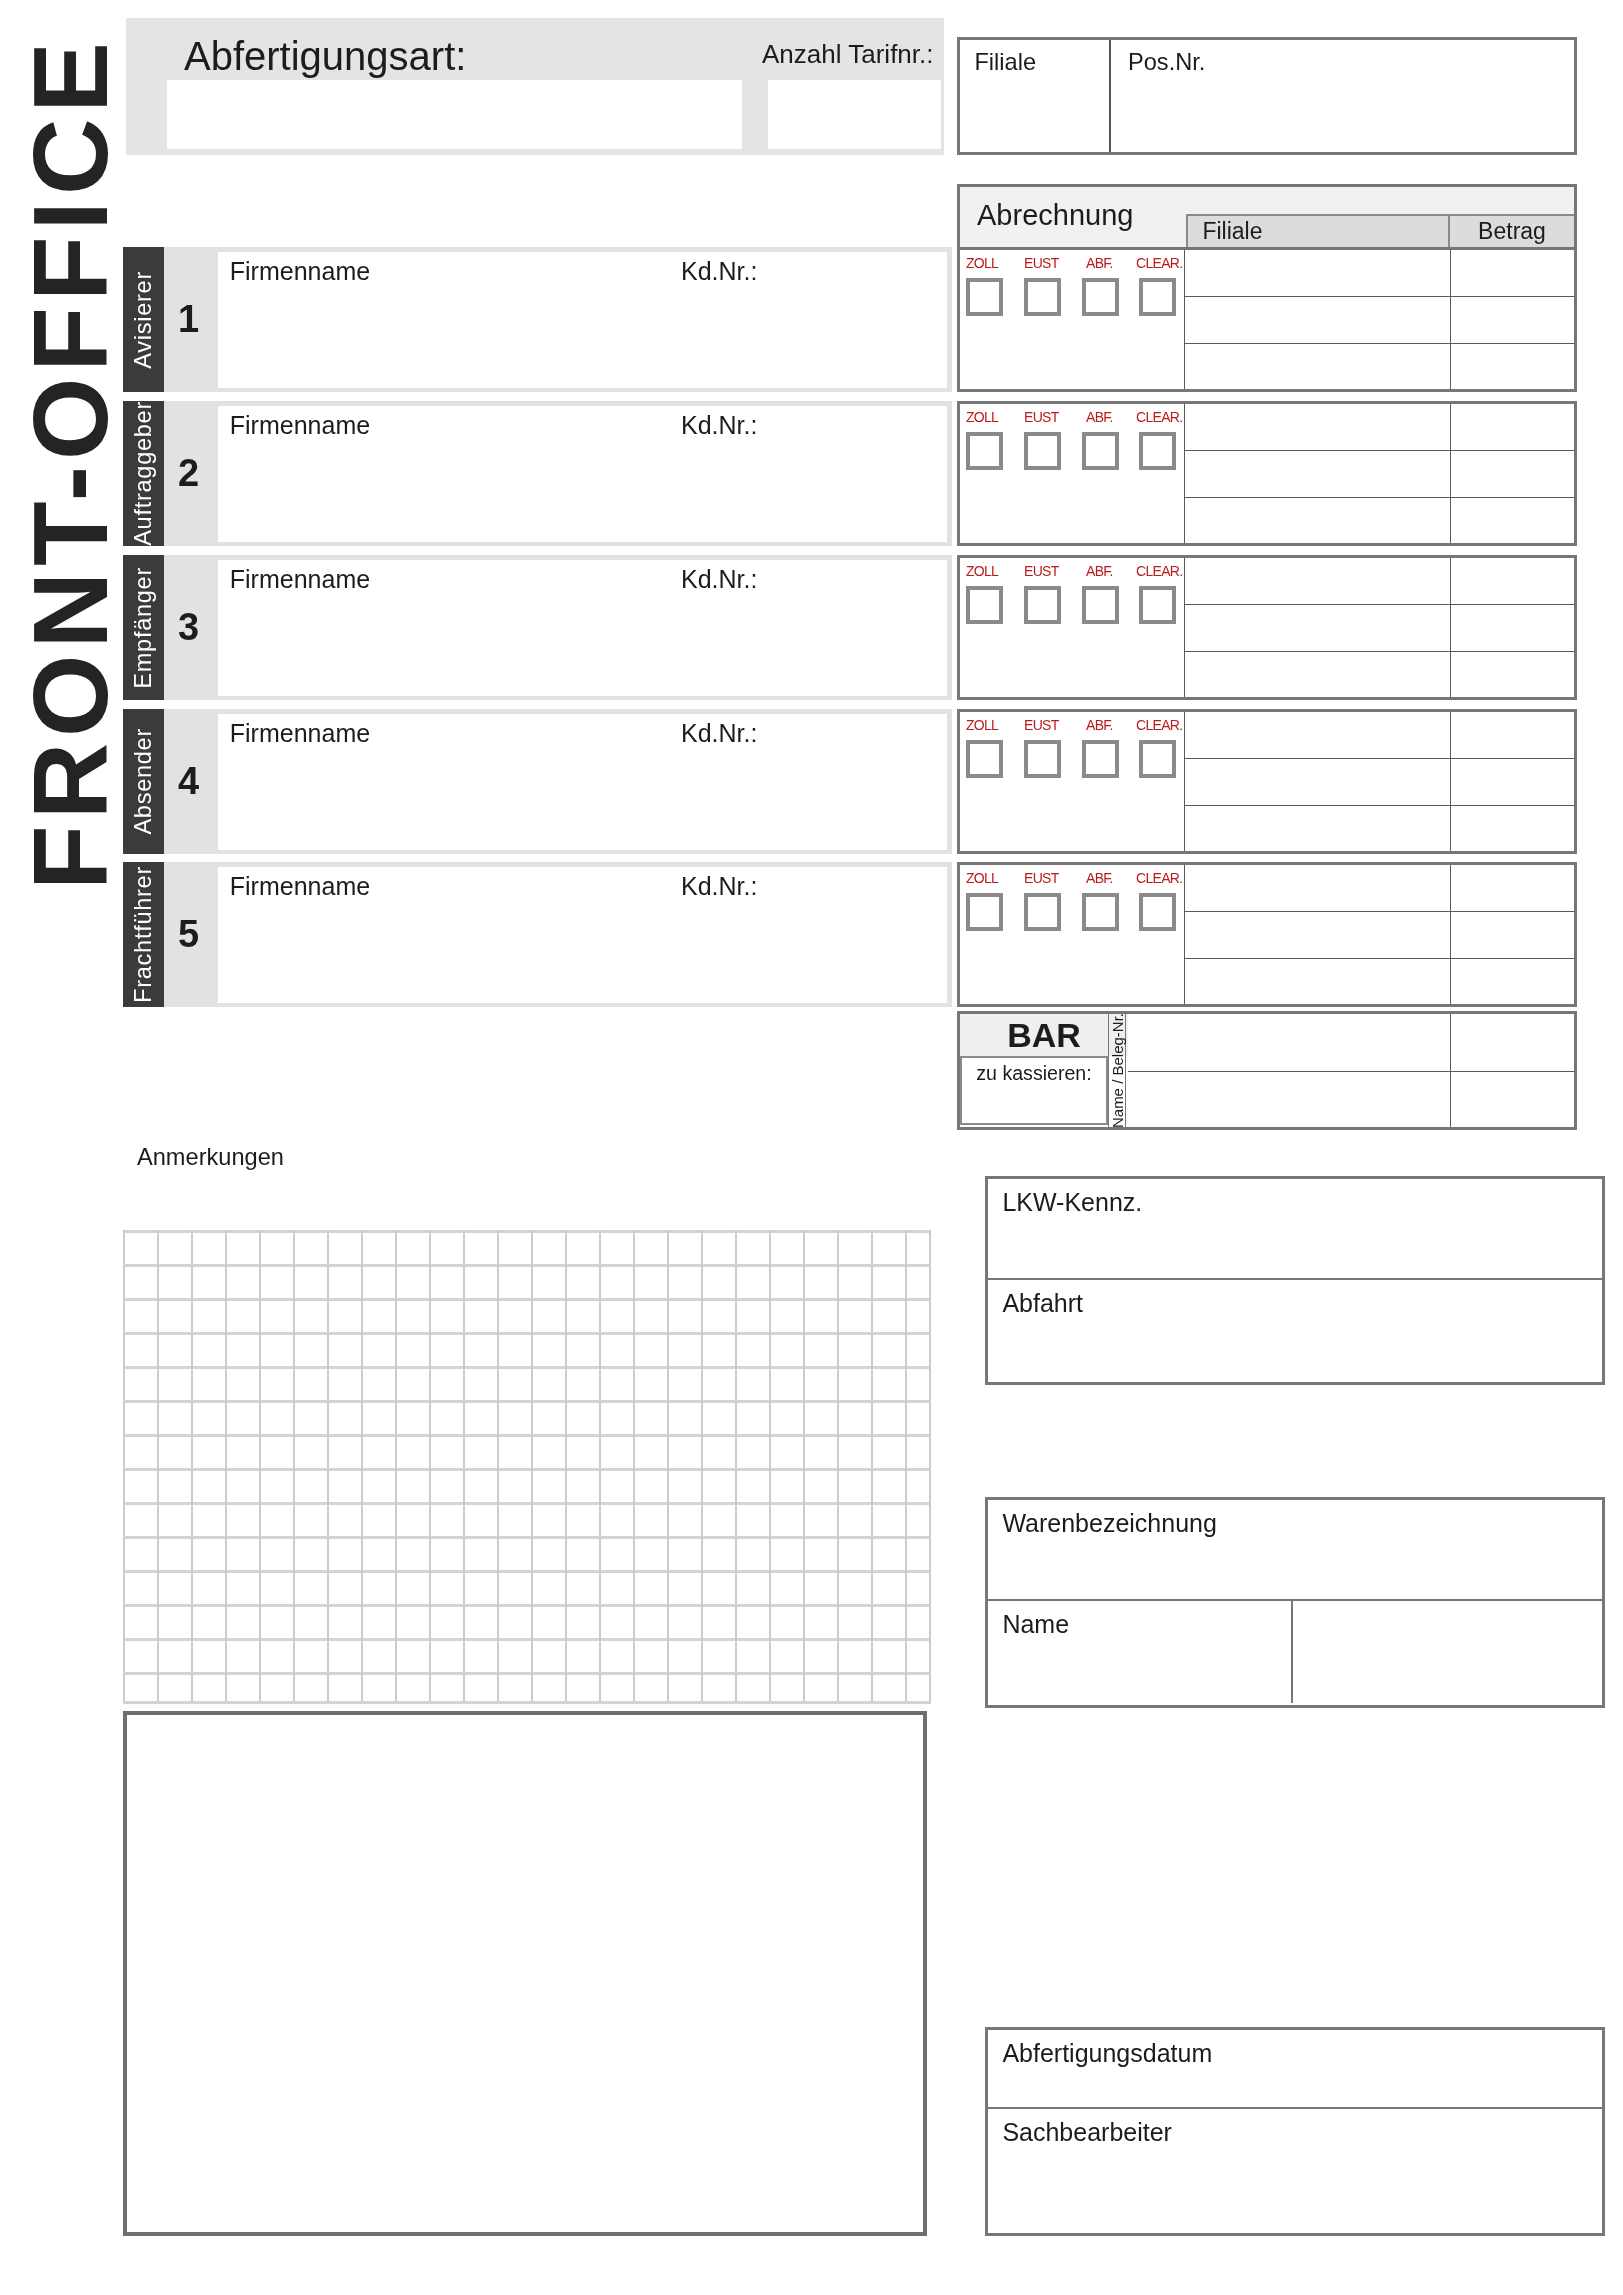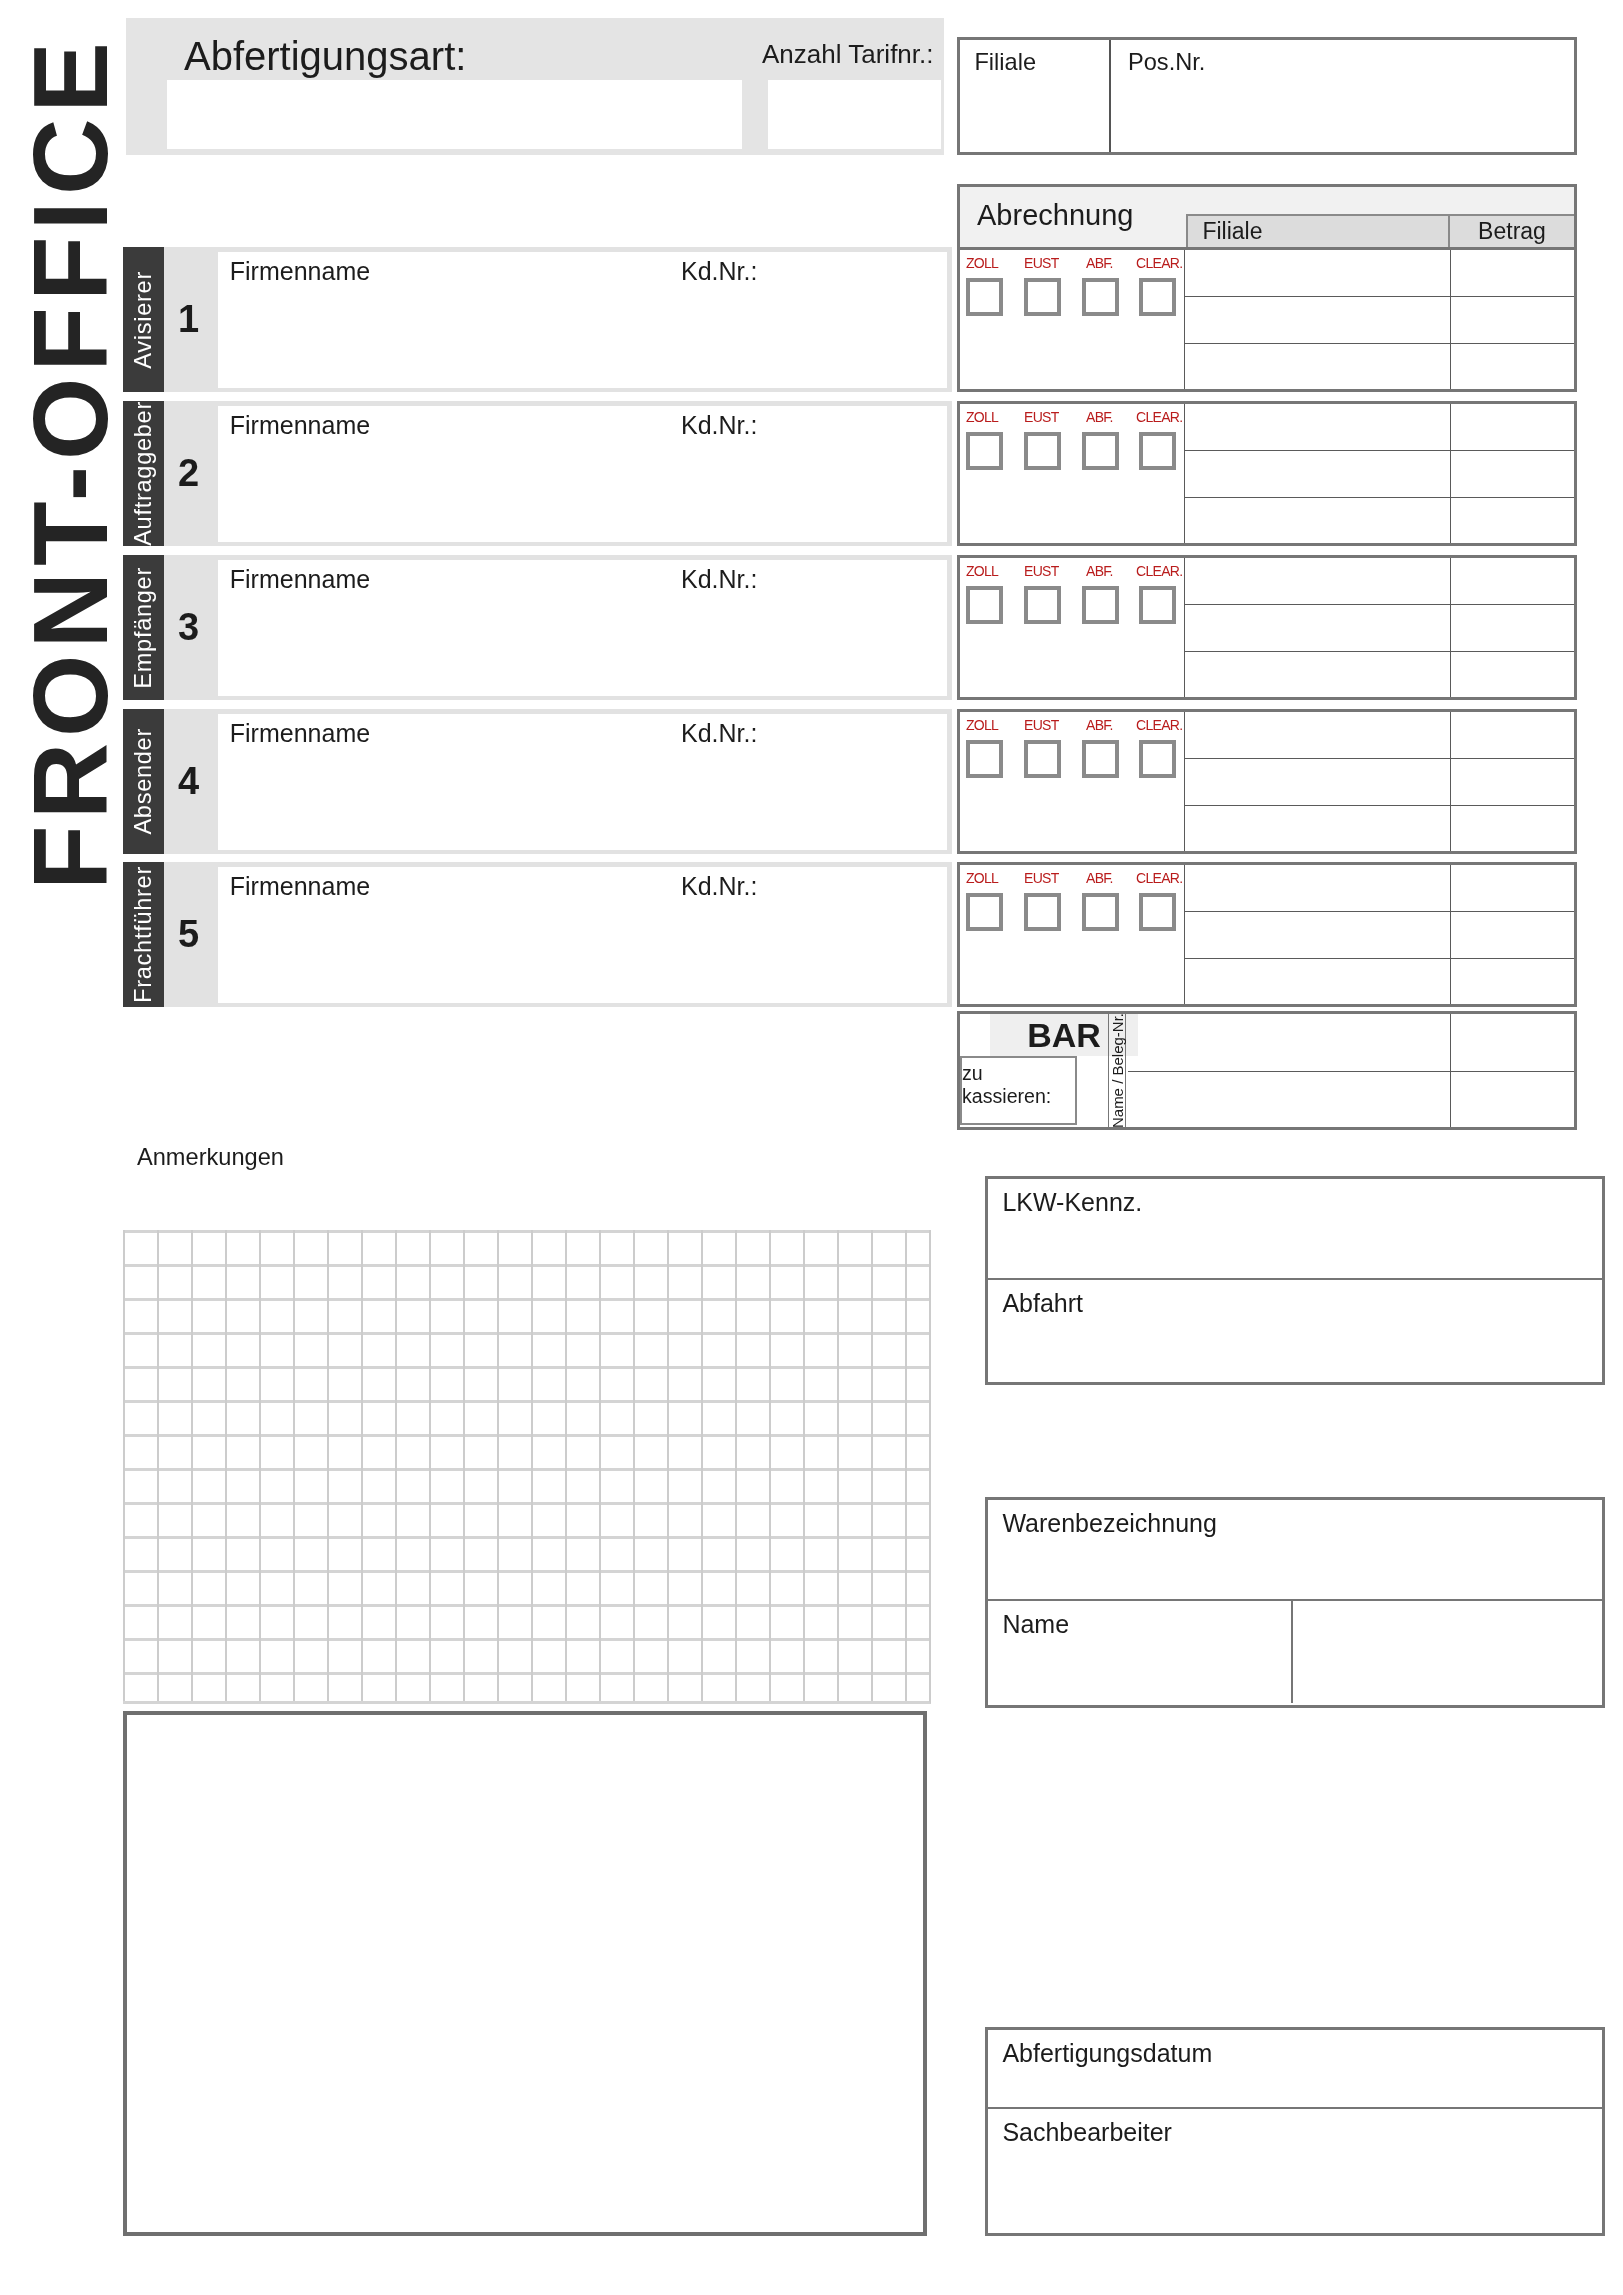--- a/index.html
+++ b/index.html
@@ -52,23 +52,23 @@
   .ab-block{left:957px;width:620px;height:145px;border:3.9px solid #767676;background:#fff;display:flex;}
   .ab-check{width:225px;border-right:1.3px solid #5a5a5a;position:relative;}
   .cb-label{position:absolute;top:5px;font-size:14px;letter-spacing:-0.7px;color:#b91c1c;}
   .cb{position:absolute;top:28px;width:37px;height:38px;border:4.6px solid #8a8a8a;background:#fff;}
   .ab-rows{flex:1;display:grid;grid-template-columns:1fr 124px;grid-template-rows:1fr 1fr 1fr;}
   .ab-rows .bc{border-left:1.3px solid #5a5a5a;}
   .ab-rows .r2{border-top:1.3px solid #5a5a5a;}
 
   
   .bar-block{left:957px;top:1011px;width:620px;height:119px;border:3.9px solid #767676;background:#fff;}
-  .bar-badge{position:absolute;left:0;top:0;width:148px;height:42px;background:#efefef;
-             display:flex;align-items:center;justify-content:center;font-size:34px;font-weight:700;margin-left:30px;}
-  .zu-box{position:absolute;left:0;top:42px;width:117px;height:69px;border:2.6px solid #8a8a8a;background:#fff;
+  .bar-badge{position:absolute;left:0;top:0;width:168px;height:42px;background:#efefef;
+             display:flex;align-items:center;justify-content:center;font-size:34px;font-weight:700;}
+  .zu-box{position:absolute;left:0;top:42px;width:148px;height:69px;border:2.6px solid #8a8a8a;background:#fff;
           display:flex;justify-content:center;padding-top:3.9px;font-size:19.6px;}
   .name-strip{position:absolute;left:148px;top:0;width:18.3px;height:100%;
               border-left:1.3px solid #777;border-right:1.3px solid #777;
               display:flex;align-items:center;justify-content:center;}
   .name-strip .vtext{font-size:15px;}
   .bar-rows{position:absolute;left:168px;top:0;right:0;bottom:0;
             display:grid;grid-template-columns:1fr 124px;grid-template-rows:1fr 1fr;}
   .bar-rows .bc{border-left:1.3px solid #5a5a5a;}
   .bar-rows .r2{border-top:1.3px solid #5a5a5a;}
 

